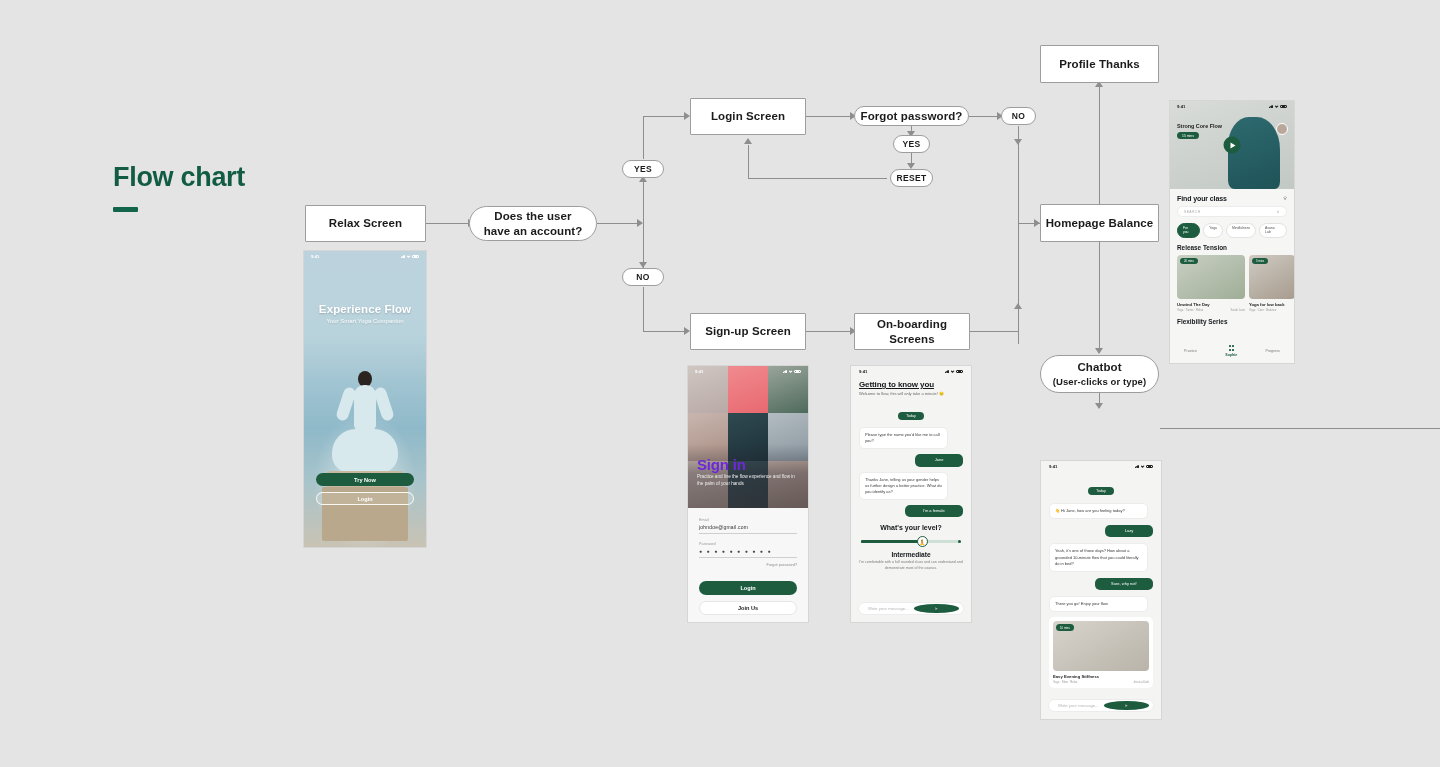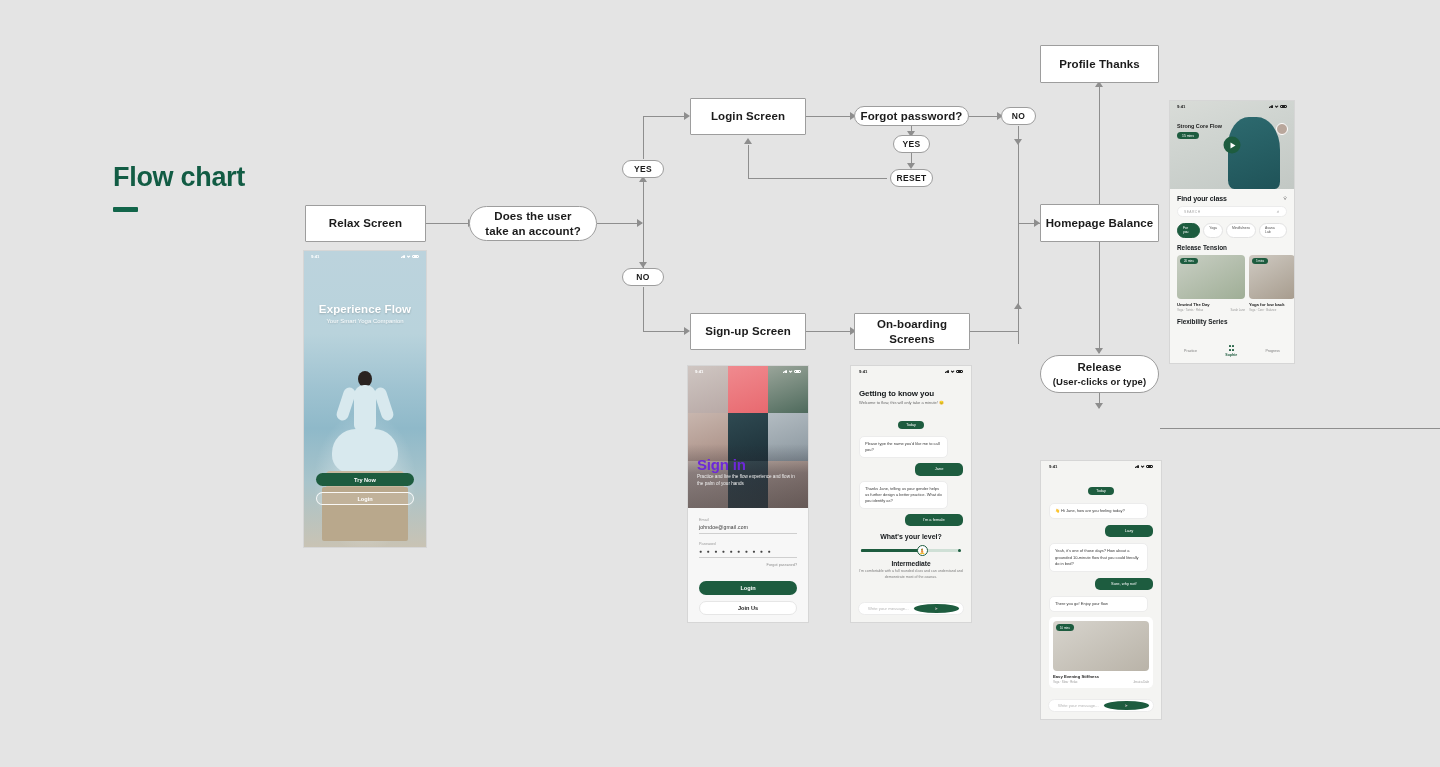--- a/index.html
+++ b/index.html
@@ -235,21 +235,21 @@
 
   <div class="ln lnh" style="left:1160px; top:428px; width:280px;"></div>
 
   <div class="node rect" style="left:305px; top:205px; width:121px; height:37px;">
     <span>Relax Screen</span>
   </div>
 
   <div class="node pill" style="left:469px; top:206px; width:128px; height:35px;">
     <span>
       <span>Does the user</span><br>
-      <span>take an account?</span>
+      <span>have an account?</span>
     </span>
   </div>
 
   <div class="node pill small" style="left:622px; top:160px; width:42px; height:18px;">
     <span>YES</span>
   </div>
 
   <div class="node pill small" style="left:622px; top:268px; width:42px; height:18px;">
     <span>NO</span>
   </div>
@@ -285,21 +285,21 @@
   <div class="node rect" style="left:1040px; top:45px; width:119px; height:38px;">
     <span>Profile Thanks</span>
   </div>
 
   <div class="node rect" style="left:1040px; top:204px; width:119px; height:38px;">
     <span>Homepage Balance</span>
   </div>
 
   <div class="node pill" style="left:1040px; top:355px; width:119px; height:38px;">
     <span>
-      <span>Release</span>
+      <span>Chatbot</span>
       <span class="sub">(User-clicks or type)</span>
     </span>
   </div>
 
 
   <div class="phone" id="phone-splash">
     <div class="splash-bg"></div>
     <div class="splash-figure">
       <div class="sf" style="left:32px; top:0; width:14px; height:16px; border-radius:50%; background:#2a2320;"></div>
       <div class="sf" style="left:28px; top:14px; width:22px; height:46px; border-radius:10px 10px 6px 6px;"></div>
@@ -364,21 +364,21 @@
   <div class="phone" id="phone-onboard">
     <div class="ob-body">
       <div class="statusbar" style="color:#222; padding-left:0; padding-right:0;">
         <span>9:41</span>
         <span class="sb-icons">
           <i class="bar-ico"></i>
           <i class="wifi-ico"></i>
           <i class="batt-ico"></i>
         </span>
       </div>
-      <div class="ob-h" style="margin-top:14px;">Getting to know you</div>
+      <div class="ob-h" style="margin-top:5px;text-decoration:underline;">Getting to know you</div>
       <div class="ob-sub">Welcome to flow, this will only take a minute! 😊</div>
       <div style="text-align:center; margin-top:7px;">
         <span class="chip-day">Today</span>
       </div>
       <div class="bub bot" style="margin-top:6px;">Please type the name you'd like me to call you?</div>
       <div class="bub user" style="margin-top:5px;">Jane</div>
       <div class="bub bot" style="margin-top:5px;">Thanks Jane, telling us your gender helps us further design a better practice. What do you identify as?</div>
       <div class="bub user" style="margin-top:5px; max-width:56%;">I'm a female</div>
       <div class="ob-q" style="margin-top:7px;">What's your level?</div>
       <div class="slider">

